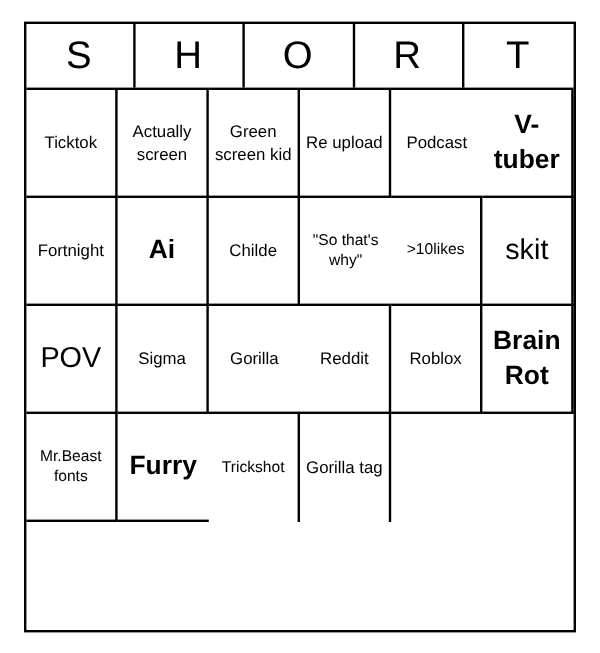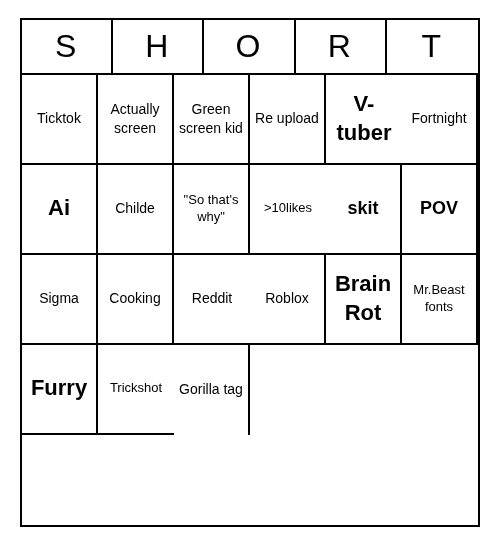--- a/index.html
+++ b/index.html
@@ -72,22 +72,22 @@
     .bingo-cell .cell-text {
       display: block;
     }
 
     .large-text {
       font-size: 22px;
       font-weight: bold;
     }
 
     .medium-text {
-      font-size: 18px;
-      font-weight: bold;
+      font-size: 24px;
+      font-weight: normal;
     }
 
     .small-text {
       font-size: 13px;
     }
   </style>
 </head>
 <body>
 
 <div class="bingo-card">
@@ -105,20 +105,23 @@
       <div class="bingo-cell">
         <span class="cell-text">Actually screen</span>
       </div>
       <div class="bingo-cell">
         <span class="cell-text">Green screen kid</span>
       </div>
       <div class="bingo-cell">
         <span class="cell-text">Re upload</span>
       </div>
       <div class="bingo-cell">
+        <span class="cell-text">Podcast</span>
+      </div>
+      <div class="bingo-cell">
         <span class="cell-text large-text">V-tuber</span>
       </div>
       <div class="bingo-cell">
         <span class="cell-text">Fortnight</span>
       </div>
       <div class="bingo-cell">
         <span class="cell-text large-text">Ai</span>
       </div>
       <div class="bingo-cell">
         <span class="cell-text">Childe</span>
@@ -132,21 +135,21 @@
       <div class="bingo-cell">
         <span class="cell-text medium-text">skit</span>
       </div>
       <div class="bingo-cell">
         <span class="cell-text medium-text">POV</span>
       </div>
       <div class="bingo-cell">
         <span class="cell-text">Sigma</span>
       </div>
       <div class="bingo-cell">
-        <span class="cell-text">Cooking</span>
+        <span class="cell-text">Gorilla</span>
       </div>
       <div class="bingo-cell">
         <span class="cell-text">Reddit</span>
       </div>
       <div class="bingo-cell">
         <span class="cell-text">Roblox</span>
       </div>
       <div class="bingo-cell">
         <span class="cell-text large-text">Brain Rot</span>
       </div>

